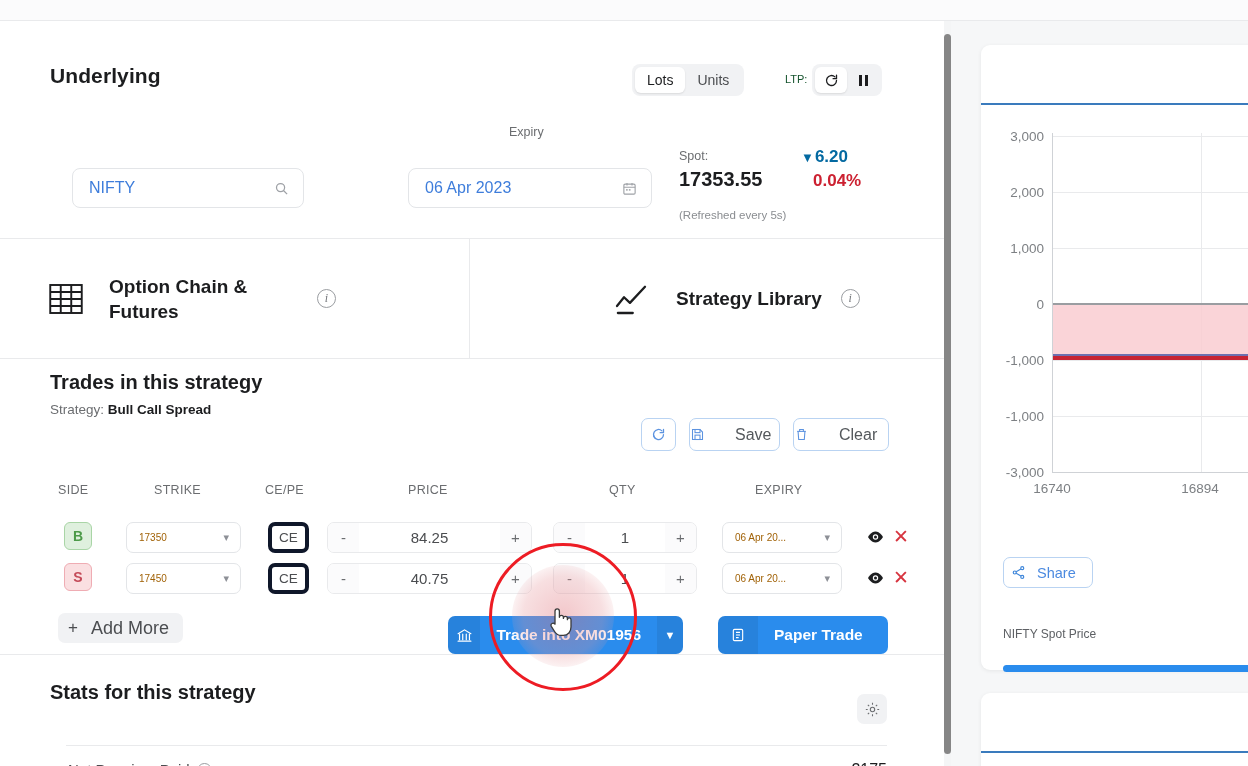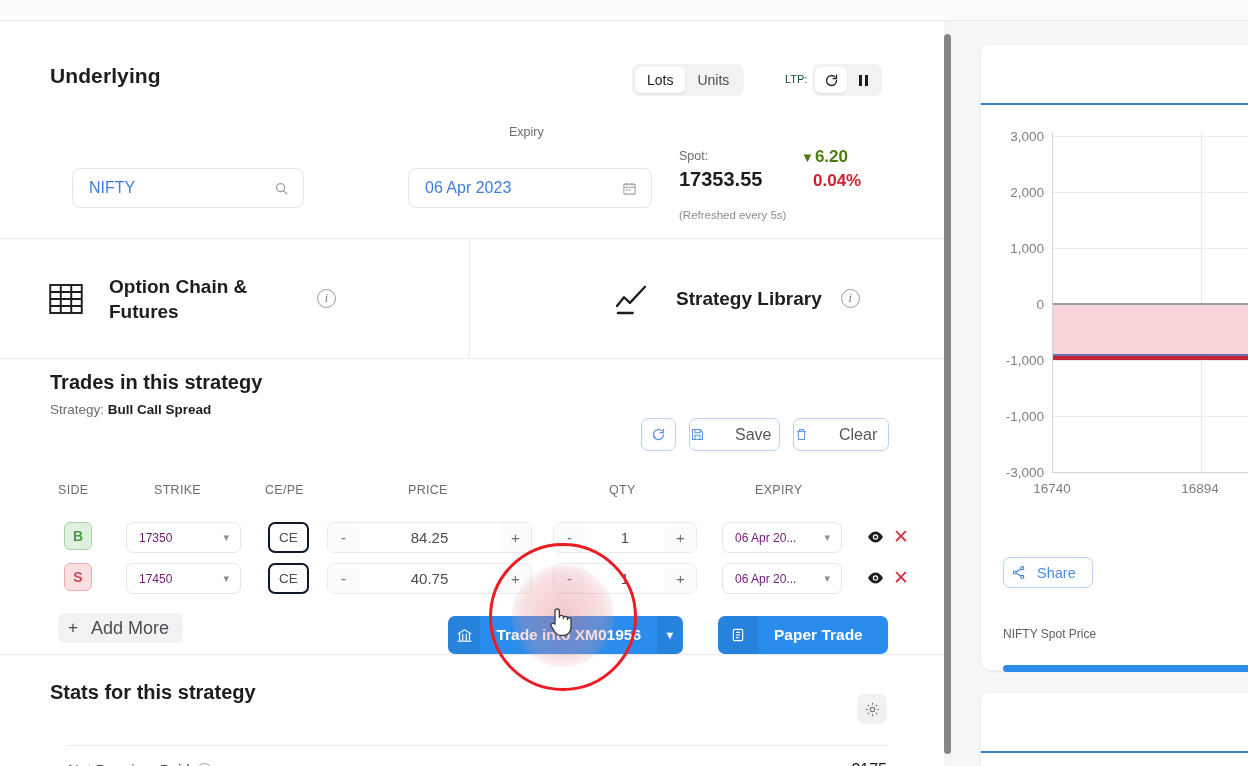--- a/index.html
+++ b/index.html
@@ -57,21 +57,21 @@
     display:flex;align-items:center;box-sizing:border-box;
   }
   .field .val{flex:1;padding-left:16px;font-size:16px;color:#3e7ddb;}
   .field .ico{padding-right:14px;color:#9ea1a6;display:flex;align-items:center;}
   #symbol-field{left:72px;top:147px;width:232px;}
   #expiry-field{left:408px;top:147px;width:244px;}
 
   .spot-wrap{position:absolute;left:679px;top:128px;width:200px;}
   .spot-lab{position:absolute;left:0;top:0;font-size:12.5px;color:#6b6d70;}
   .spot-val{position:absolute;left:0;top:19px;font-size:20px;font-weight:700;color:#1c1d1f;}
-  .spot-chg{position:absolute;left:122px;top:-2px;font-size:17px;font-weight:700;color:#4d7c0f;white-space:nowrap;}
+  .spot-chg{position:absolute;left:122px;top:-2px;font-size:17px;font-weight:700;color:#0369a1;white-space:nowrap;}
   .spot-chg .caret{font-size:13px;margin-right:1px;}
   .spot-pct{position:absolute;left:134px;top:22px;font-size:17px;font-weight:700;color:#cc2131;}
   .spot-note{position:absolute;left:0;top:60px;font-size:11.5px;color:#8a8d91;}
 
   
   .tabstrip{position:relative;height:119px;border-bottom:1px solid #e9eaec;display:flex;}
   .tab{display:flex;align-items:center;height:119px;box-sizing:border-box;cursor:pointer;}
   .tab.first{width:470px;border-right:1px solid #e9eaec;padding-left:45px;}
   .tab.second{width:473px;padding-left:140px;}
   .tab .ticon{color:#1c1d1f;display:flex;align-items:center;}
@@ -121,27 +121,27 @@
     display:flex;align-items:center;justify-content:center;font-size:14px;font-weight:700;box-sizing:border-box;
     margin-top:4px;
   }
   .badge.buy{background:#dff0de;border:1px solid #a9d5a6;color:#4c9a48;}
   .badge.sell{background:#fadfe1;border:1px solid #efacb3;color:#c44a58;}
 
   .sel{
     position:absolute;height:31px;top:4px;border:1px solid #e3e5e8;border-radius:7px;background:#fff;
     display:flex;align-items:center;box-sizing:border-box;cursor:pointer;
   }
-  .sel .sv{flex:1;padding-left:12px;font-size:12px;color:#701a75;white-space:nowrap;overflow:hidden;}
+  .sel .sv{flex:1;padding-left:12px;font-size:10px;color:#a16207;white-space:nowrap;overflow:hidden;}
   .sel .chev{padding-right:11px;color:#8d9096;font-size:11px;}
   .sel-strike{left:126px;width:115px;}
   .sel-expiry{left:722px;width:120px;}
 
   .cepe{
-    position:absolute;left:268px;top:4px;width:41px;height:31px;border:2px solid #0f172a;border-radius:7px;
+    position:absolute;left:268px;top:4px;width:41px;height:31px;border:4px solid #0f172a;border-radius:7px;
     background:#fff;display:flex;align-items:center;justify-content:center;font-size:13.5px;color:#4b4d50;cursor:pointer;box-sizing:border-box;
   }
 
   .stepper{
     position:absolute;top:4px;height:31px;border:1px solid #e9eaec;border-radius:7px;background:#fff;
     display:flex;align-items:center;box-sizing:border-box;overflow:hidden;
   }
   .stepper .mi,.stepper .pl{width:31px;height:29px;display:flex;align-items:center;justify-content:center;font-size:15px;color:#6b6d70;cursor:pointer;background:#fbfbfc;}
   .stepper .nv{flex:1;text-align:center;font-size:15px;color:#4b4d50;}
   .st-price{left:327px;width:205px;}

